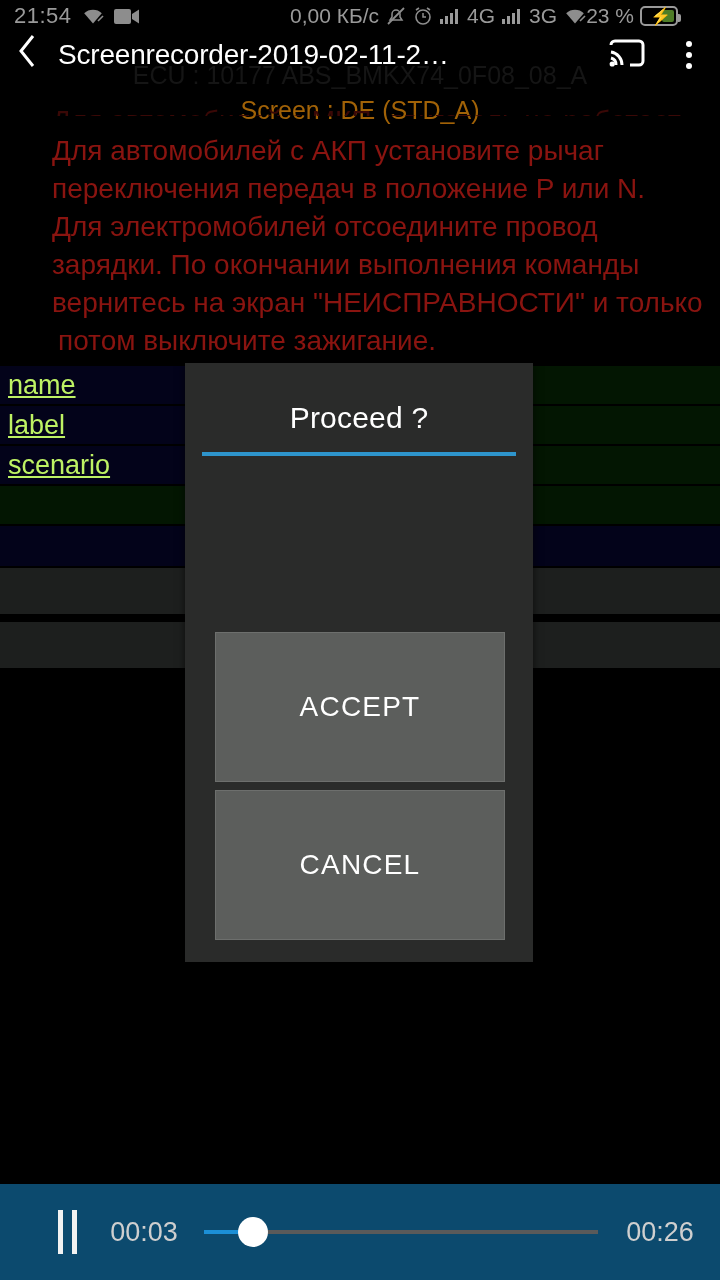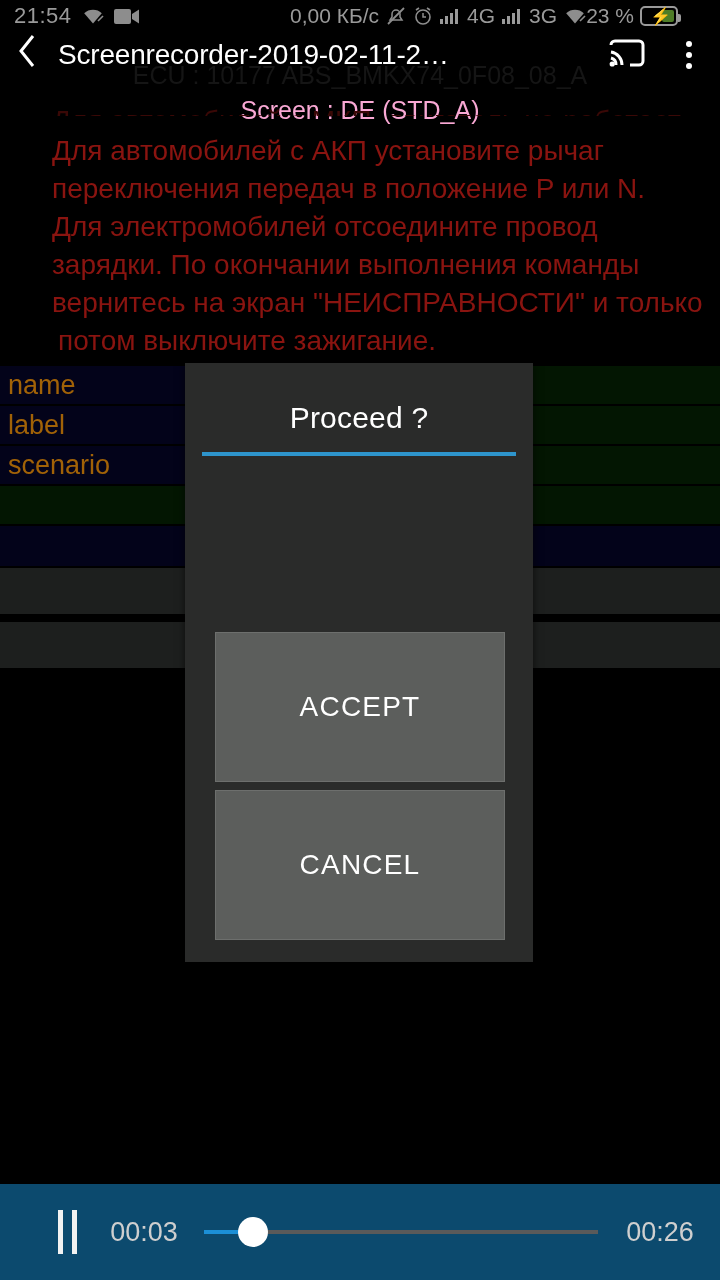--- a/index.html
+++ b/index.html
@@ -133,21 +133,21 @@
     text-align: center;
     z-index: 5;
   }
   .ecu-line1 {
     color: #151515;
     font-size: 25px;
     line-height: 34px;
     white-space: nowrap;
   }
   .ecu-line2 {
-    color: #f9a8d4;
+    color: #a16207;
     font-size: 25px;
     line-height: 36px;
     white-space: nowrap;
   }
 
   
   .warn {
     position: absolute;
     top: 118px; left: 0;
     width: 720px;
@@ -181,24 +181,25 @@
   }
   .trow {
     display: flex;
     width: 720px;
     margin-bottom: 2px;
   }
   .tcell {
     display: flex;
     align-items: center;
     padding-left: 8px;
-    color: #a16207;
+    color: #bef264;
     font-size: 27px;
     overflow: hidden;
     white-space: nowrap;
+    text-decoration: underline;
   }
   .tcell.left  { width: 196px; }
   .tcell.right { width: 524px; padding-left: 22px; }
 
   .h38 { height: 38px; }
   .h40 { height: 40px; }
   .h46 { height: 46px; }
 
   .bg-navy  { background: #03031a; }
   .bg-green { background: #031602; }

